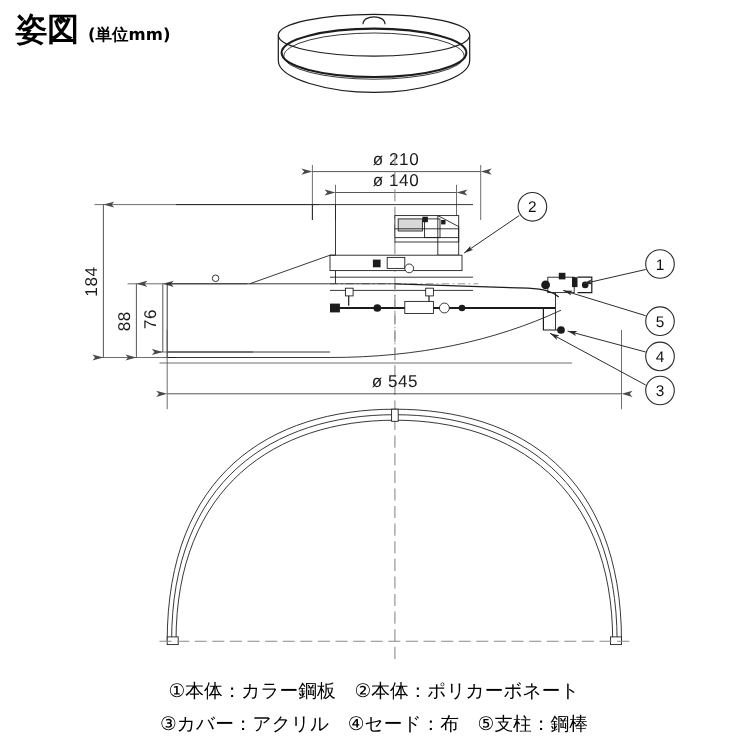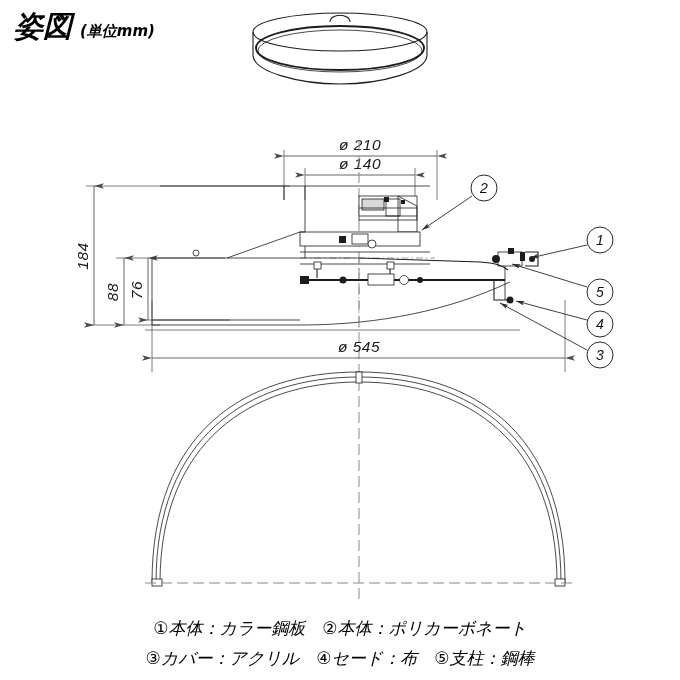--- a/index.html
+++ b/index.html
@@ -15,21 +15,20 @@
     font-family: "Liberation Sans", "DejaVu Sans", sans-serif;
     color: #000000;
     overflow: hidden;
   }
   #drawing-root {
     position: absolute;
     left: 0;
     top: 0;
     width: 585px;
     height: 680px;
-    font-style: italic;
   }
   svg#tech-drawing {
     display: block;
     width: 680px;
     height: 680px;
   }
   .ttl-main {
     font-family: "DejaVu Sans", "Liberation Sans", sans-serif;
     font-weight: bold;
     font-size: 29px;

